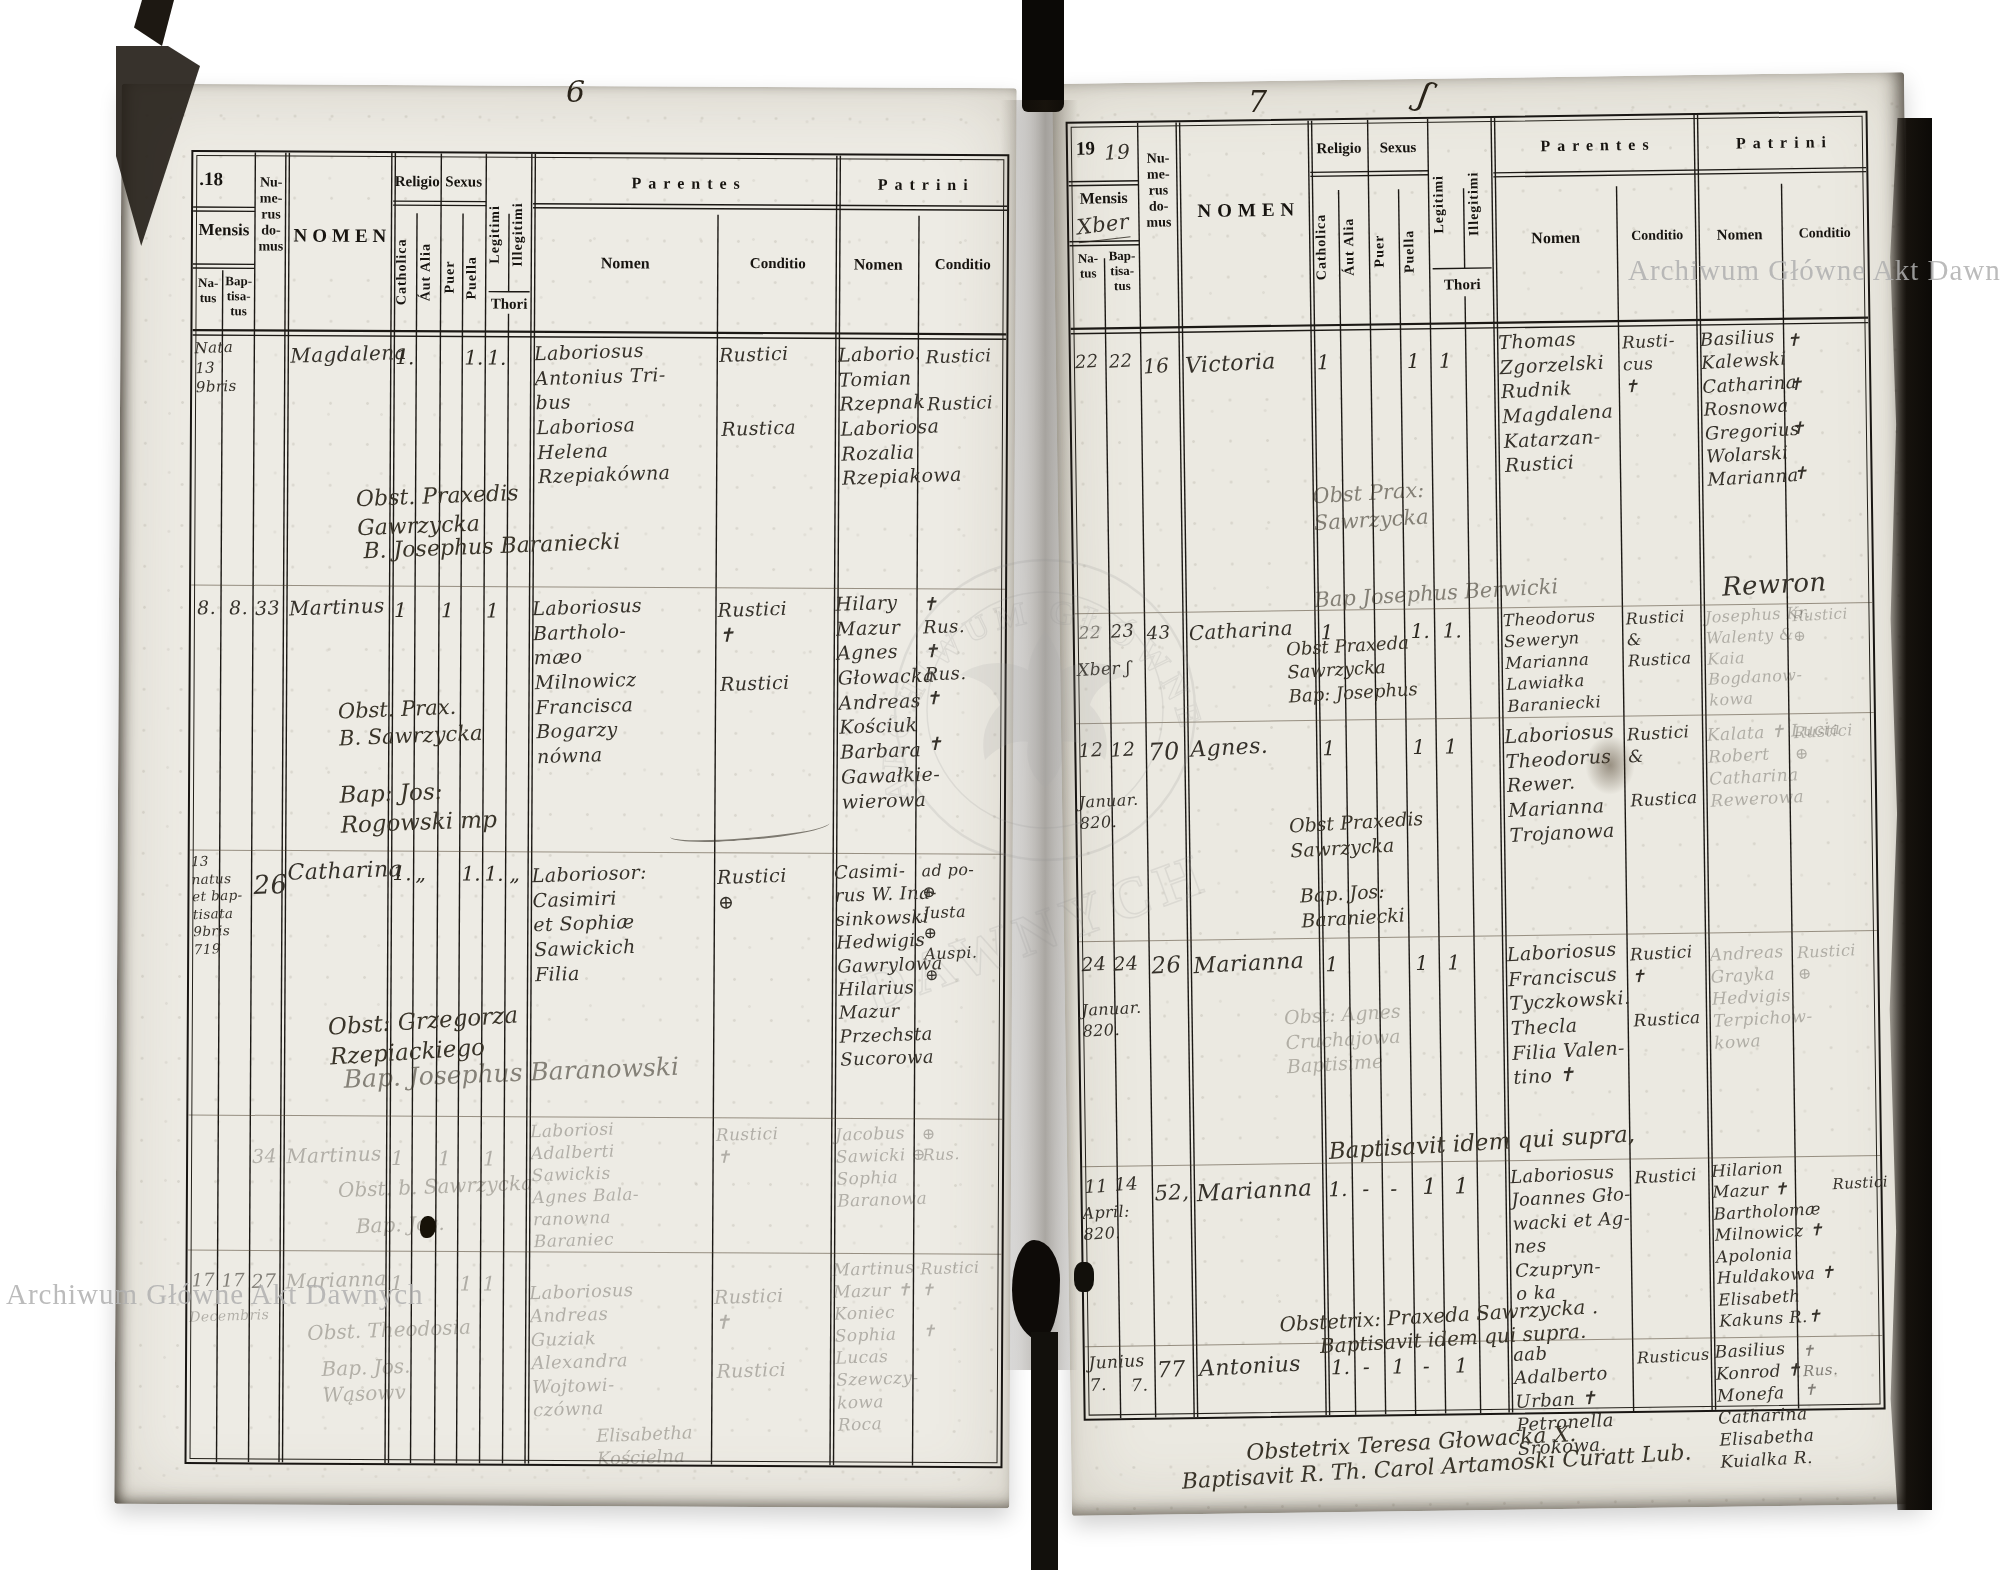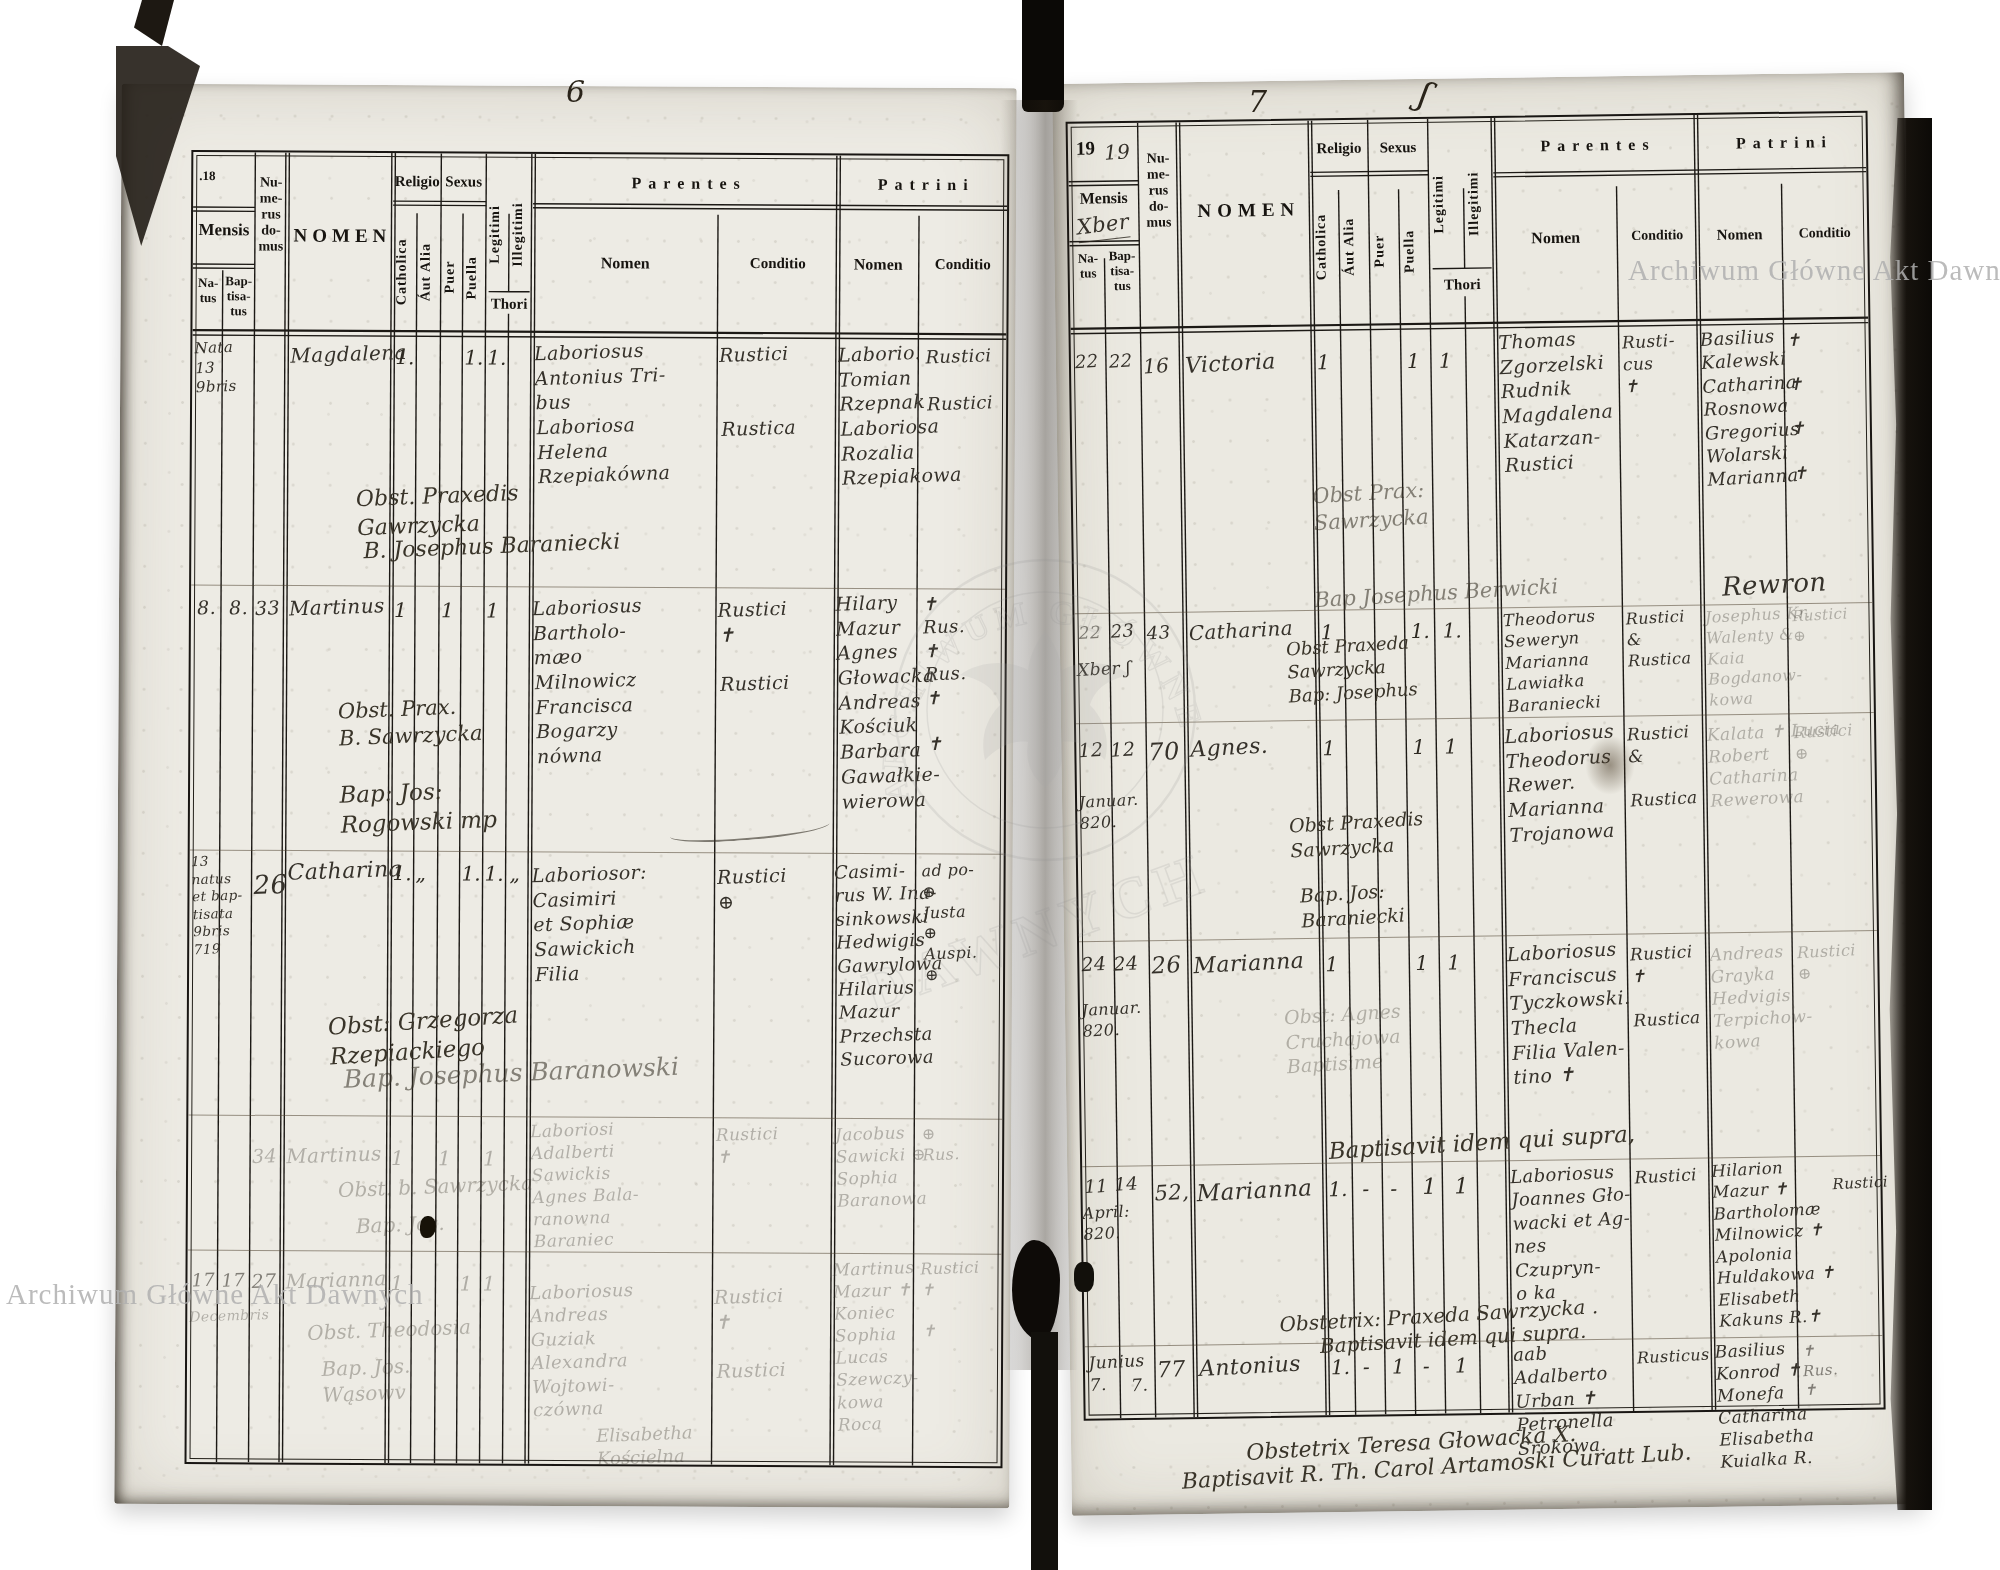--- a/index.html
+++ b/index.html
@@ -134,21 +134,21 @@
             <line x1="0" y1="183" x2="814" y2="183"></line>
         </g>
         <g stroke="rgba(80,68,50,.55)" stroke-width="1">
           <line x1="0" y1="433" x2="814" y2="433"></line>
             <line x1="0" y1="698" x2="814" y2="698"></line>
           <line x1="0" y1="963" x2="814" y2="963"></line>
             <line x1="0" y1="1098" x2="814" y2="1098"></line>
         </g>
       </svg>
 
-      <div class="lbl" style="left:6px;top:16px;font-size:13px">.18</div>
+      <div class="lbl" style="left:6px;top:16px;font-size:19px">.18</div>
       <div class="lbl" style="left:0;top:68px;width:62px;font-size:17px">Mensis</div>
       <div class="lbl pre" style="left:1px;top:124px;width:29px;font-size:13px">Na-
 tus</div>
       <div class="lbl pre" style="left:31px;top:122px;width:30px;font-size:13px">Bap-
 tisa-
 tus</div>
       <div class="lbl pre" style="left:62px;top:22px;width:32px;font-size:14px">Nu-
 me-
 rus
 do-

